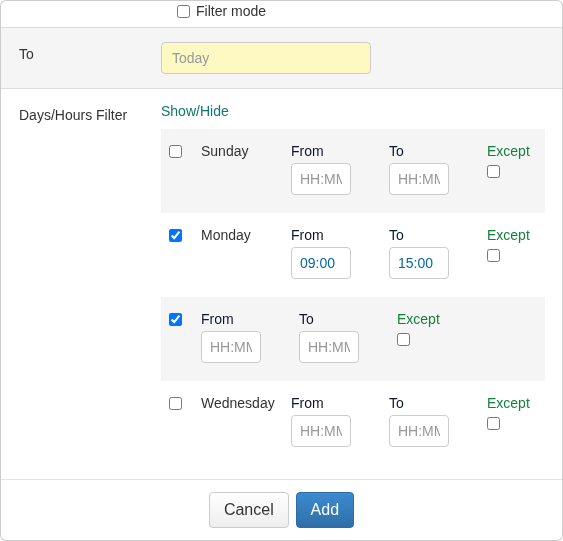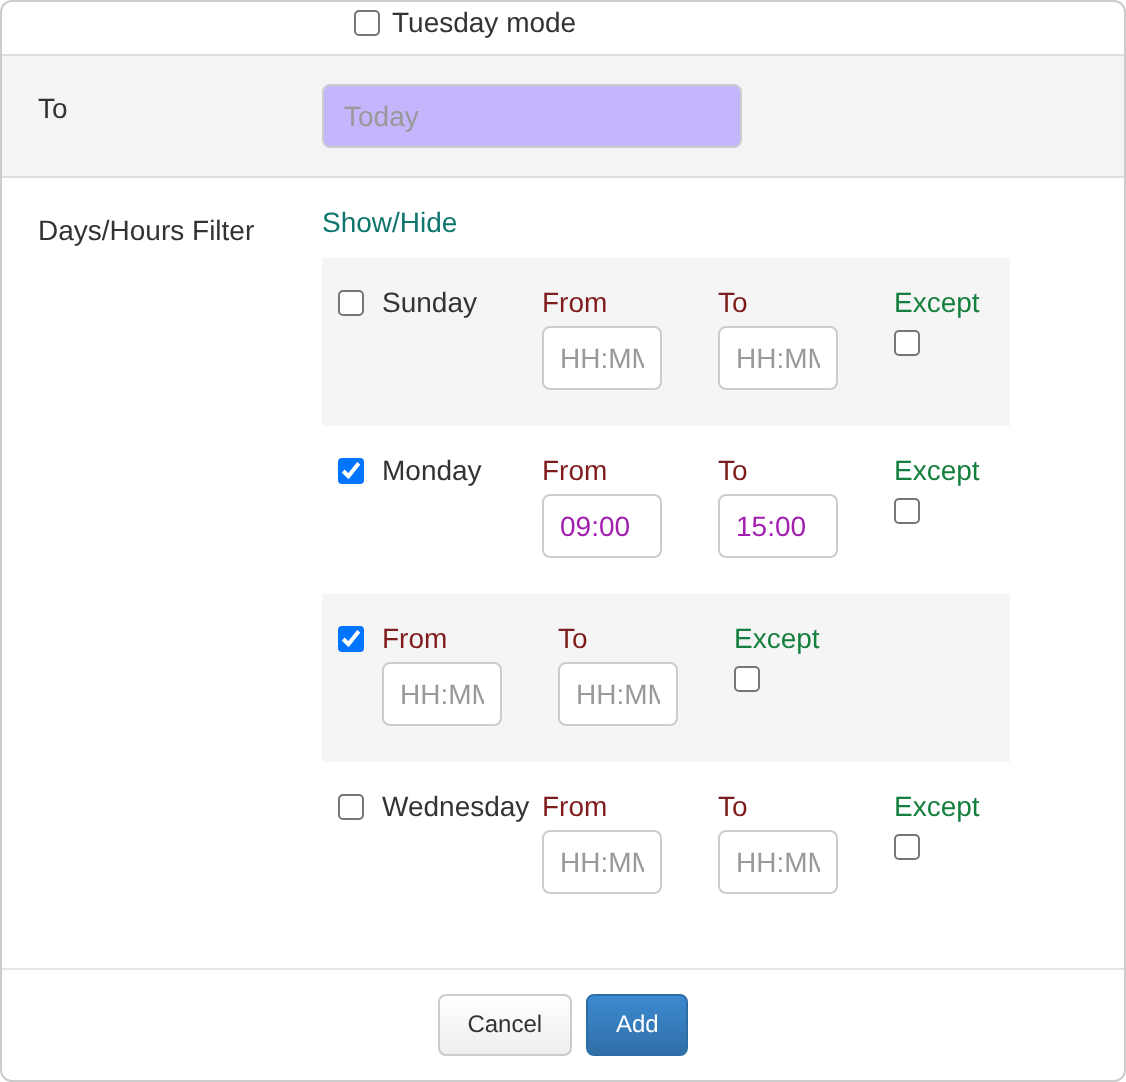--- a/index.html
+++ b/index.html
@@ -78,66 +78,67 @@
     padding-top: 4px;
   }
   .text-input {
     height: 32px;
     padding: 4px 10px;
     border: 1px solid #ccc;
     border-radius: 4px;
     font-size: 14px;
     width: 210px;
     color: #555;
-    background: #c4b5fd;
+    background: #fef9c3;
   }
   .text-input::placeholder { color: #999; }
 
   .showhide {
     color: #0f766e;
     cursor: pointer;
   }
 
   .days-table {
     margin-top: 10px;
   }
   .day-row {
     display: flex;
     align-items: flex-start;
     padding: 14px 8px 18px 8px;
+    gap: 10px;
   }
   .day-row.shade { background: #f5f5f5; }
   .day-chk-col { width: 22px; padding-top: 2px; }
   .day-name-col { width: 80px; padding-top: 0; }
   .time-col { width: 88px; }
-  .time-col .hdr { font-size: 14px; color: #7f1d1d; margin-bottom: 4px; display:block; }
+  .time-col .hdr { font-size: 14px; color: #0f172a; margin-bottom: 4px; display:block; }
   .time-input {
     width: 60px;
     height: 32px;
     padding: 4px 8px;
     border: 1px solid #ccc;
     border-radius: 4px;
     font-size: 14px;
-    color: #a21caf;
+    color: #0369a1;
     text-align: left;
     background: #fff;
   }
   .time-input::placeholder { color: #999; }
   .except-col { width: 50px; text-align: left; }
   .except-col .hdr { font-size: 14px; color: #15803d; margin-bottom: 6px; display:block; }
 
   .modal-footer {
     border-top: 1px solid #e5e5e5;
     padding: 12px 15px;
     text-align: center;
   }
   .btn {
     display: inline-block;
     padding: 6px 14px;
-    font-size: 12px;
+    font-size: 16px;
     border-radius: 4px;
     cursor: pointer;
     line-height: 1.4;
   }
   .btn-default {
     background: #fff;
     border: 1px solid #ccc;
     color: #333;
     background-image: linear-gradient(#fff,#eee);
   }
@@ -152,21 +153,21 @@
 </head>
 <body>
 
 <div class="modal">
 
 
   <div class="modal-body">
 
     <div class="dynamic-row">
       <input type="checkbox" id="dyn" style="">
-      <span>Tuesday mode</span>
+      <span>Filter mode</span>
     </div>
 
     <div class="form-group shaded">
       <div class="form-row">
         <div class="form-label">To</div>
         <input class="text-input" type="text" placeholder="Today" style="">
       </div>
     </div>
 
     <div class="form-group">

